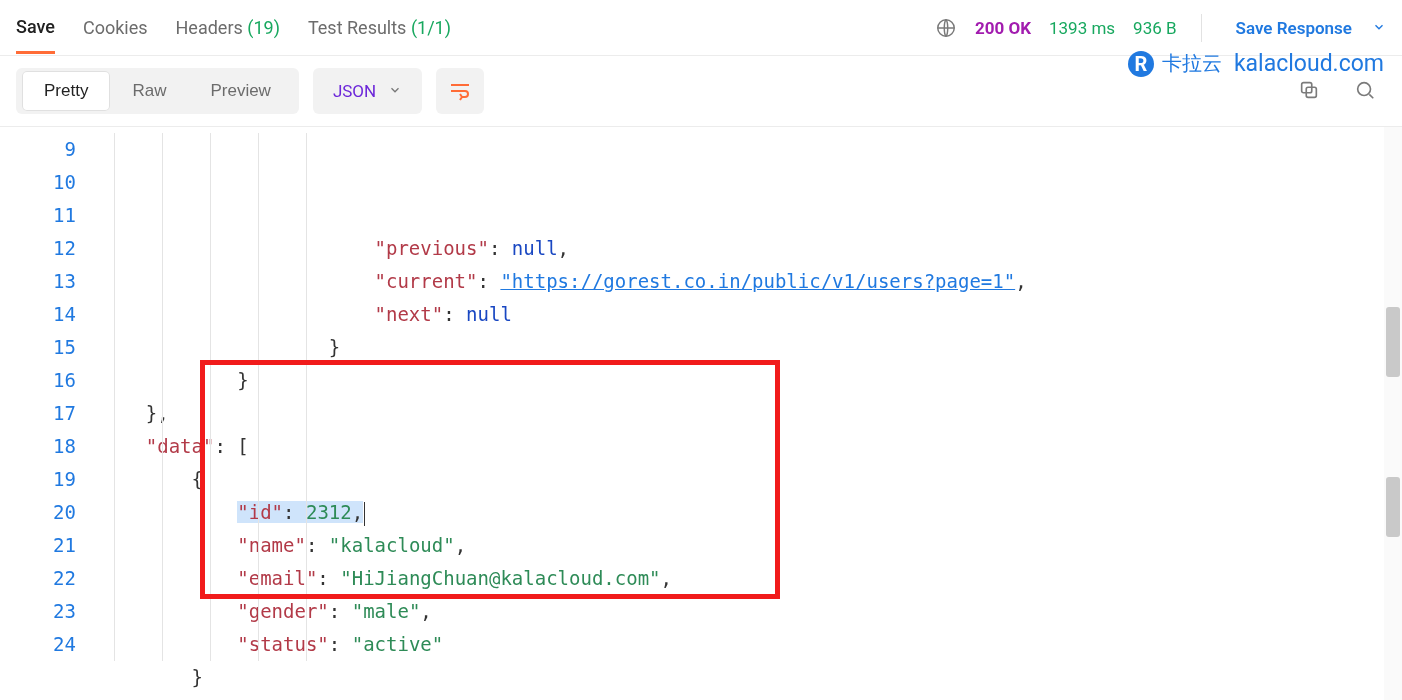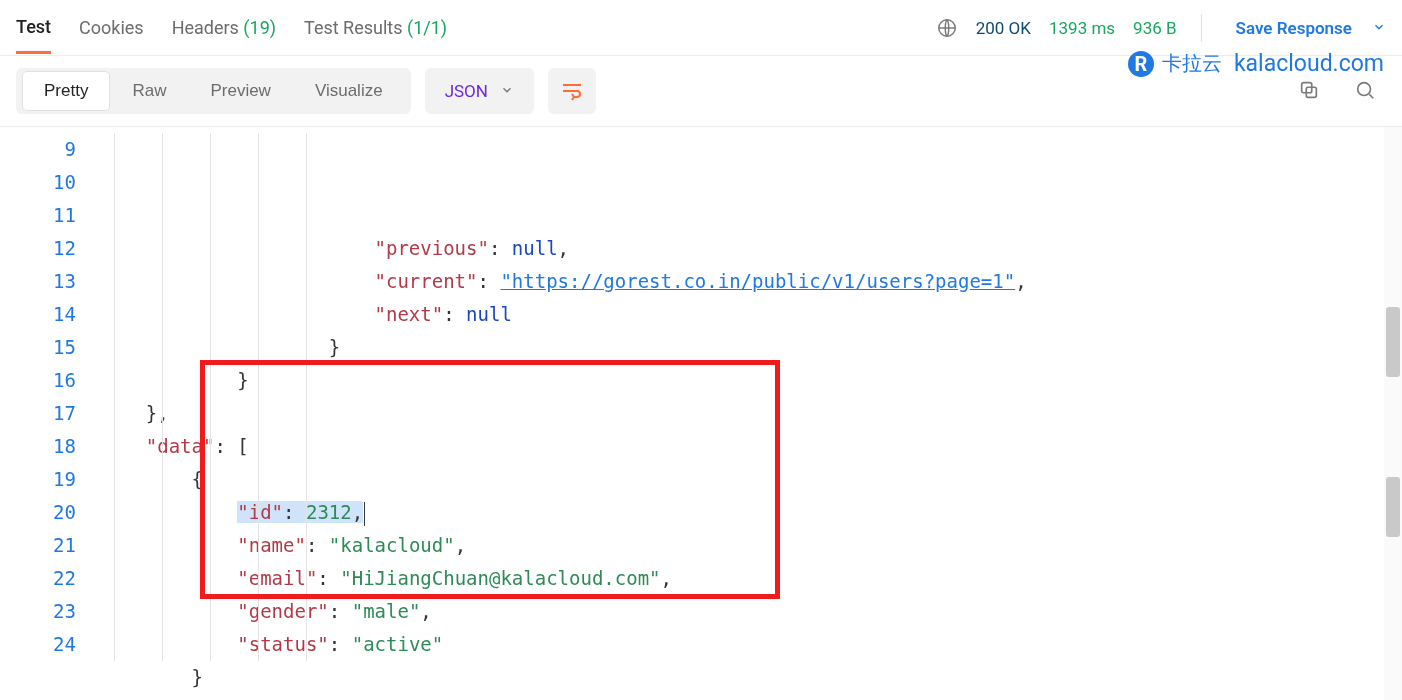--- a/index.html
+++ b/index.html
@@ -27,21 +27,21 @@
     color: #6c6c6c;
     padding: 14px 0;
     cursor: pointer;
     white-space: nowrap;
   }
   .tab.active { color: #222; font-weight: 500; border-bottom: 3px solid #ff6c37; }
   .tab .count { color: #18a85f; }
   .tabbar .spacer { flex: 1; }
   .status-area { display: flex; align-items: center; gap: 18px; font-size: 17px; }
   .globe-icon { color: #7a7a7a; display:inline-flex; }
-  .status-ok { color: #0c4a6e; font-weight: 400; }
+  .status-ok { color: #a21caf; font-weight: 700; }
   .status-time { color: #18a85f; }
   .status-size { color: #18a85f; }
   .save-resp { color: #2079e0; font-weight: 600; display:flex; align-items:center; gap:20px; cursor:pointer; margin-left:10px; }
   .save-resp .chev { color:#2079e0; }
   .divider { width:1px; height:28px; background:#e2e2e2; margin:0 6px; }
   
   .watermark {
     position: absolute;
     top: 50px; right: 18px;
     display:flex; align-items:center; gap:8px;
@@ -120,21 +120,21 @@
   }
   .scroll-thumb {
     position:absolute; right:2px; width:14px; background:#c9c9c9; border-radius:3px;
   }
 </style>
 </head>
 <body>
 
 <div class="tabbar">
   <div class="tabs-left">
-    <div class="tab active">Test</div>
+    <div class="tab active">Save</div>
     <div class="tab">Cookies</div>
     <div class="tab">
       <span>Headers</span>
       <span class="count">(19)</span>
     </div>
     <div class="tab">
       <span>Test Results</span>
       <span class="count">(1/1)</span>
     </div>
   </div>
@@ -165,21 +165,20 @@
   <span class="logo">R</span>
   <span>卡拉云</span>
   <span class="sub">kalacloud.com</span>
 </div>
 
 <div class="toolbar">
   <div class="seg">
     <button class="active">Pretty</button>
     <button>Raw</button>
     <button>Preview</button>
-    <button>Visualize</button>
   </div>
   <div class="dd">
     <span>JSON</span>
     <span>
       <svg width="14" height="14" viewBox="0 0 24 24" fill="none" stroke="#777" stroke-width="2.2">
           <path d="M6 9l6 6 6-6"></path>
         </svg>
     </span>
   </div>
   <div class="iconbtn">

